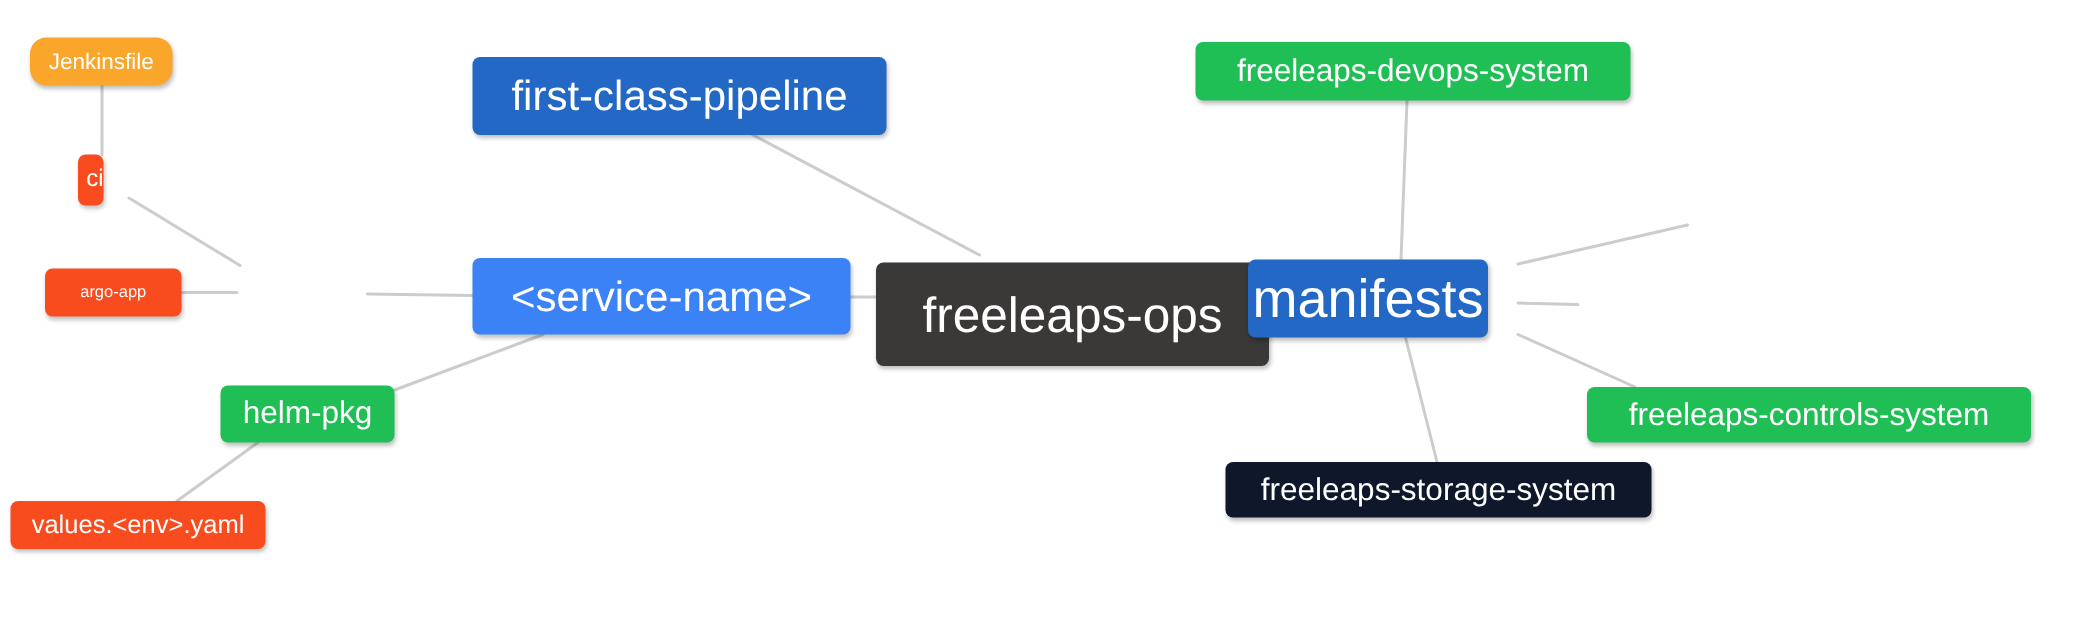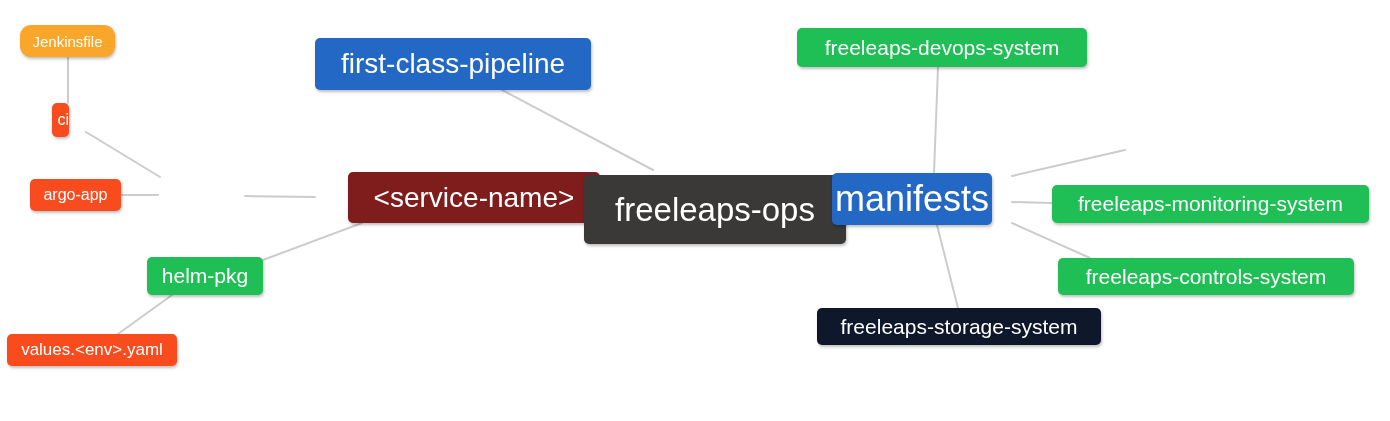--- a/index.html
+++ b/index.html
@@ -35,21 +35,21 @@
     color: #ffffff;
     border-radius: 5px;
     box-shadow: 1px 2px 3px rgba(0,0,0,0.25);
     white-space: nowrap;
     cursor: pointer;
     box-sizing: border-box;
   }
   
   .n-jenkinsfile          { left: 20px;   top: 25px;  width: 95px;  height: 32px; font-size: 15px; border-radius: 11px; }
   .n-ci                   { left: 52px;   top: 103px; width: 17px;  height: 34px; font-size: 16px; justify-content: flex-end; }
-  .n-argo-app             { left: 30px;   top: 179px; width: 91px;  height: 32px; font-size: 16px; }
+  .n-argo-app             { left: 30px;   top: 179px; width: 91px;  height: 32px; font-size: 11px; }
   .n-env                  { left: 158px;  top: 175px; width: 87px;  height: 40px; font-size: 21px; }
   .n-helm-pkg             { left: 147px;  top: 257px; width: 116px; height: 38px; font-size: 21px; }
   .n-values-yaml          { left: 7px;    top: 334px; width: 170px; height: 32px; font-size: 17px; justify-content: center; }
   .n-first-class-pipeline { left: 315px;  top: 38px;  width: 276px; height: 52px; font-size: 28px; }
   .n-service-name         { left: 315px;  top: 172px; width: 252px; height: 51px; font-size: 28px; }
   .n-freeleaps-ops        { left: 584px;  top: 175px; width: 262px; height: 69px; font-size: 33px; }
   .n-manifests            { left: 832px;  top: 173px; width: 160px; height: 52px; font-size: 36px; }
   .n-devops-system        { left: 797px;  top: 28px;  width: 290px; height: 39px; font-size: 21px; }
   .n-network-system       { left: 1055px; top: 110px; width: 295px; height: 40px; font-size: 21px; }
   .n-monitoring-system    { left: 1052px; top: 185px; width: 317px; height: 38px; font-size: 21px; }
@@ -96,40 +96,37 @@
   </div>
 
   <div class="node n-values-yaml" style="background: rgb(248, 75, 30);">
     <span>values.&lt;env&gt;.yaml</span>
   </div>
 
   <div class="node n-first-class-pipeline" style="background: rgb(35, 104, 196);">
     <span>first-class-pipeline</span>
   </div>
 
-  <div class="node n-service-name" style="background: #7f1d1d; margin-left: 33px;">
+  <div class="node n-service-name" style="background: #3b82f6;">
     <span>&lt;service-name&gt;</span>
   </div>
 
   <div class="node n-freeleaps-ops" style="background: rgb(59, 56, 56);">
     <span>freeleaps-ops</span>
   </div>
 
   <div class="node n-manifests" style="background: rgb(35, 104, 196);">
     <span>manifests</span>
   </div>
 
   <div class="node n-devops-system" style="background: rgb(32, 191, 85);">
     <span>freeleaps-devops-system</span>
   </div>
 
 
-  <div class="node n-monitoring-system" style="background: rgb(32, 191, 85);">
-    <span>freeleaps-monitoring-system</span>
-  </div>
 
   <div class="node n-controls-system" style="background: rgb(32, 191, 85);">
     <span>freeleaps-controls-system</span>
   </div>
 
   <div class="node n-storage-system" style="background: #0f172a;">
     <span>freeleaps-storage-system</span>
   </div>
 
 </div>

